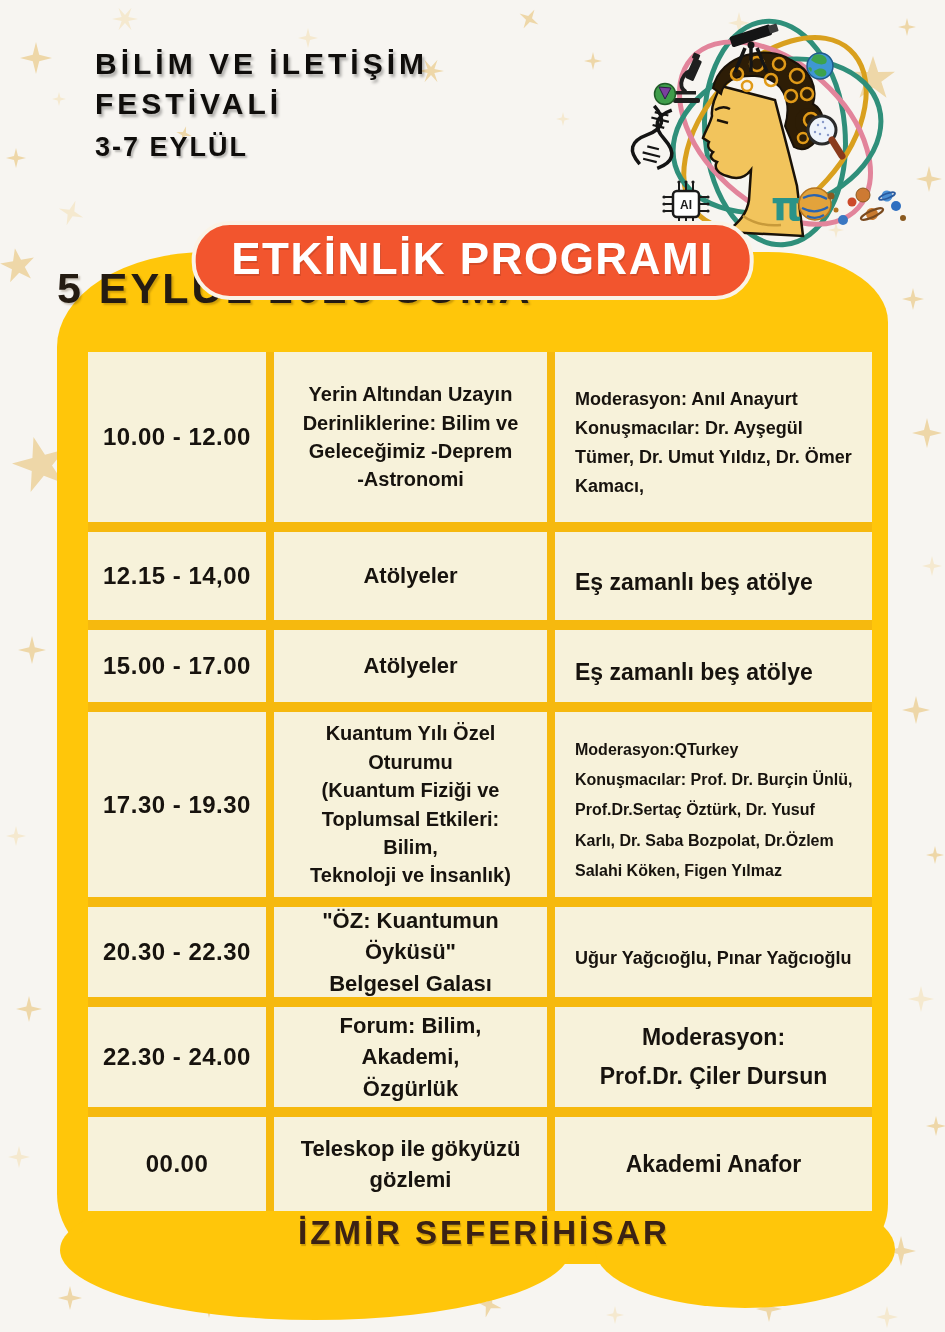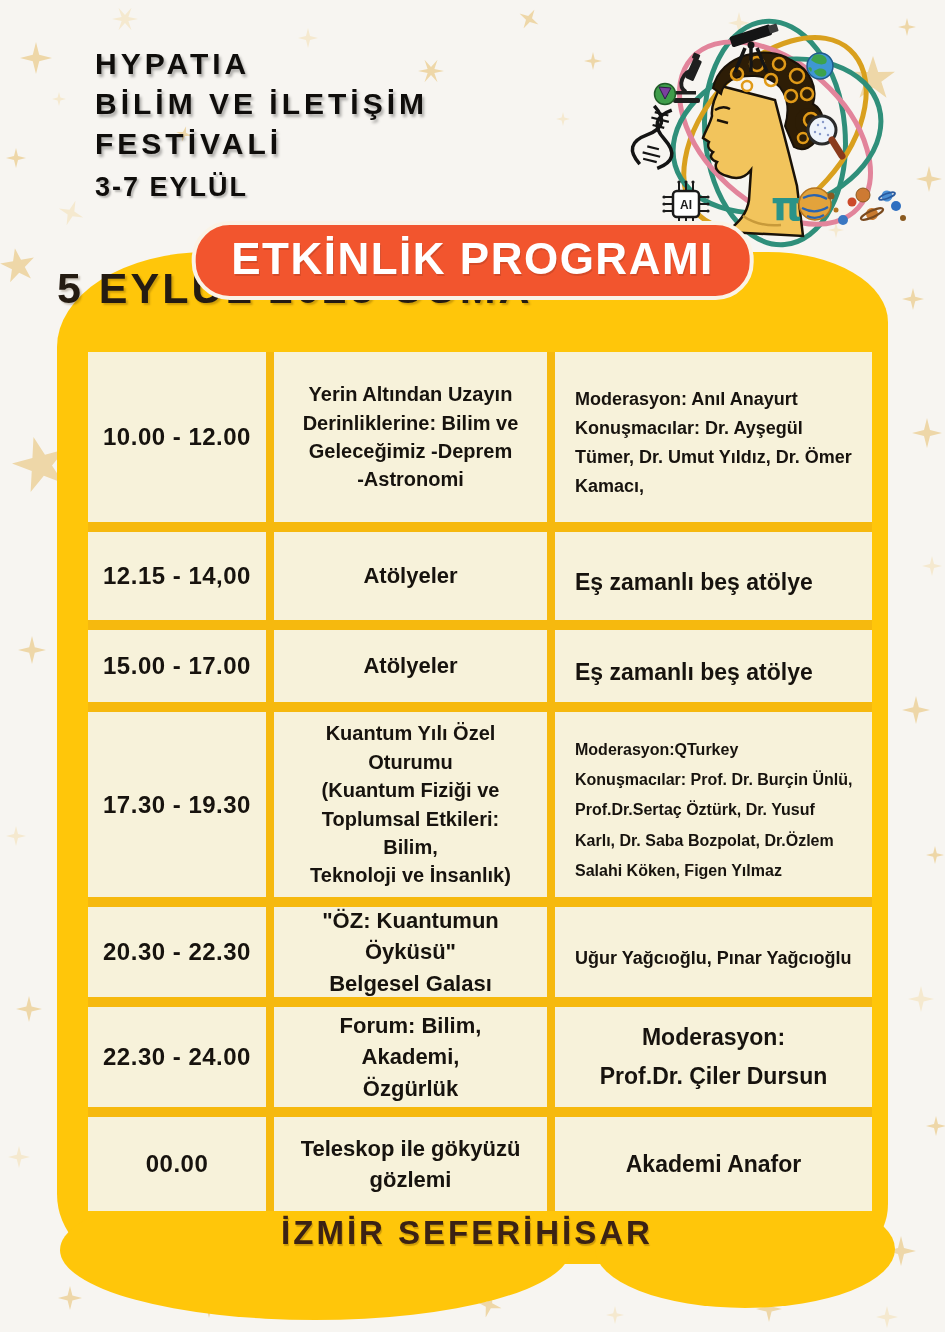--- a/index.html
+++ b/index.html
@@ -51,21 +51,21 @@
   .c-time{font-size:24px;letter-spacing:0.5px}
   .c-event{font-size:22px;line-height:1.42;padding:0 20px}
   .ev-sm{font-size:20px}
   .c-det{justify-content:flex-start;text-align:left;padding:12px 10px 0 20px;font-size:23px}
   .det-c{justify-content:center;text-align:center;padding:16px 8px}
   .det-r1{font-size:18px;line-height:1.6}
   .det-r4{font-size:16px;line-height:1.9}
   .det-r5{font-size:18px}
   .det-r6{line-height:1.7}
 
-  .footer{position:absolute;left:18px;top:962px;width:784px;text-align:center;z-index:3;
+  .footer{position:absolute;left:35px;top:962px;width:784px;text-align:center;z-index:3;
     color:var(--footer_text);font-weight:bold;font-size:33px;letter-spacing:3px;
     text-shadow:1px 2px 1px rgba(60,30,0,0.25);white-space:nowrap}
 </style>
 </head>
 <body>
 
 <div class="poster">
 
   <div class="stars">
       <svg viewBox="0 0 100 100" width="32" height="32" class="star" style="left: 20px; top: 42px;">
@@ -178,21 +178,20 @@
       </svg>
       <svg viewBox="0 0 100 100" width="26" height="26" class="star" style="left: 756px; top: 1296px;">
         <path d="M50 0 L60 40 L100 50 L60 60 L50 100 L40 60 L0 50 L40 40 Z" fill="#eed7a8"></path>
       </svg>
       <svg viewBox="0 0 100 100" width="22" height="22" class="star" style="left: 876px; top: 1306px;">
         <path d="M50 0 L60 40 L100 50 L60 60 L50 100 L40 60 L0 50 L40 40 Z" fill="#f5e9cf"></path>
       </svg>
     </div>
 
   <div class="header">
-    <div class="hline">HYPATIA</div>
     <div class="hline">BİLİM VE İLETİŞİM</div>
     <div class="hline">FESTİVALİ</div>
     <div class="dates">3-7 EYLÜL</div>
   </div>
 
   <svg class="illustration" width="320" height="244" viewBox="0 0 320 244">
     <g fill="none" stroke-width="5">
       <ellipse cx="150" cy="125" rx="70" ry="112" stroke="#2f8f7a" transform="rotate(-5 150 125)"></ellipse>
       <ellipse cx="150" cy="125" rx="70" ry="112" stroke="#d9a01e" transform="rotate(42 150 125)"></ellipse>
       <ellipse cx="150" cy="125" rx="70" ry="112" stroke="#e2849b" transform="rotate(-48 150 125)"></ellipse>

